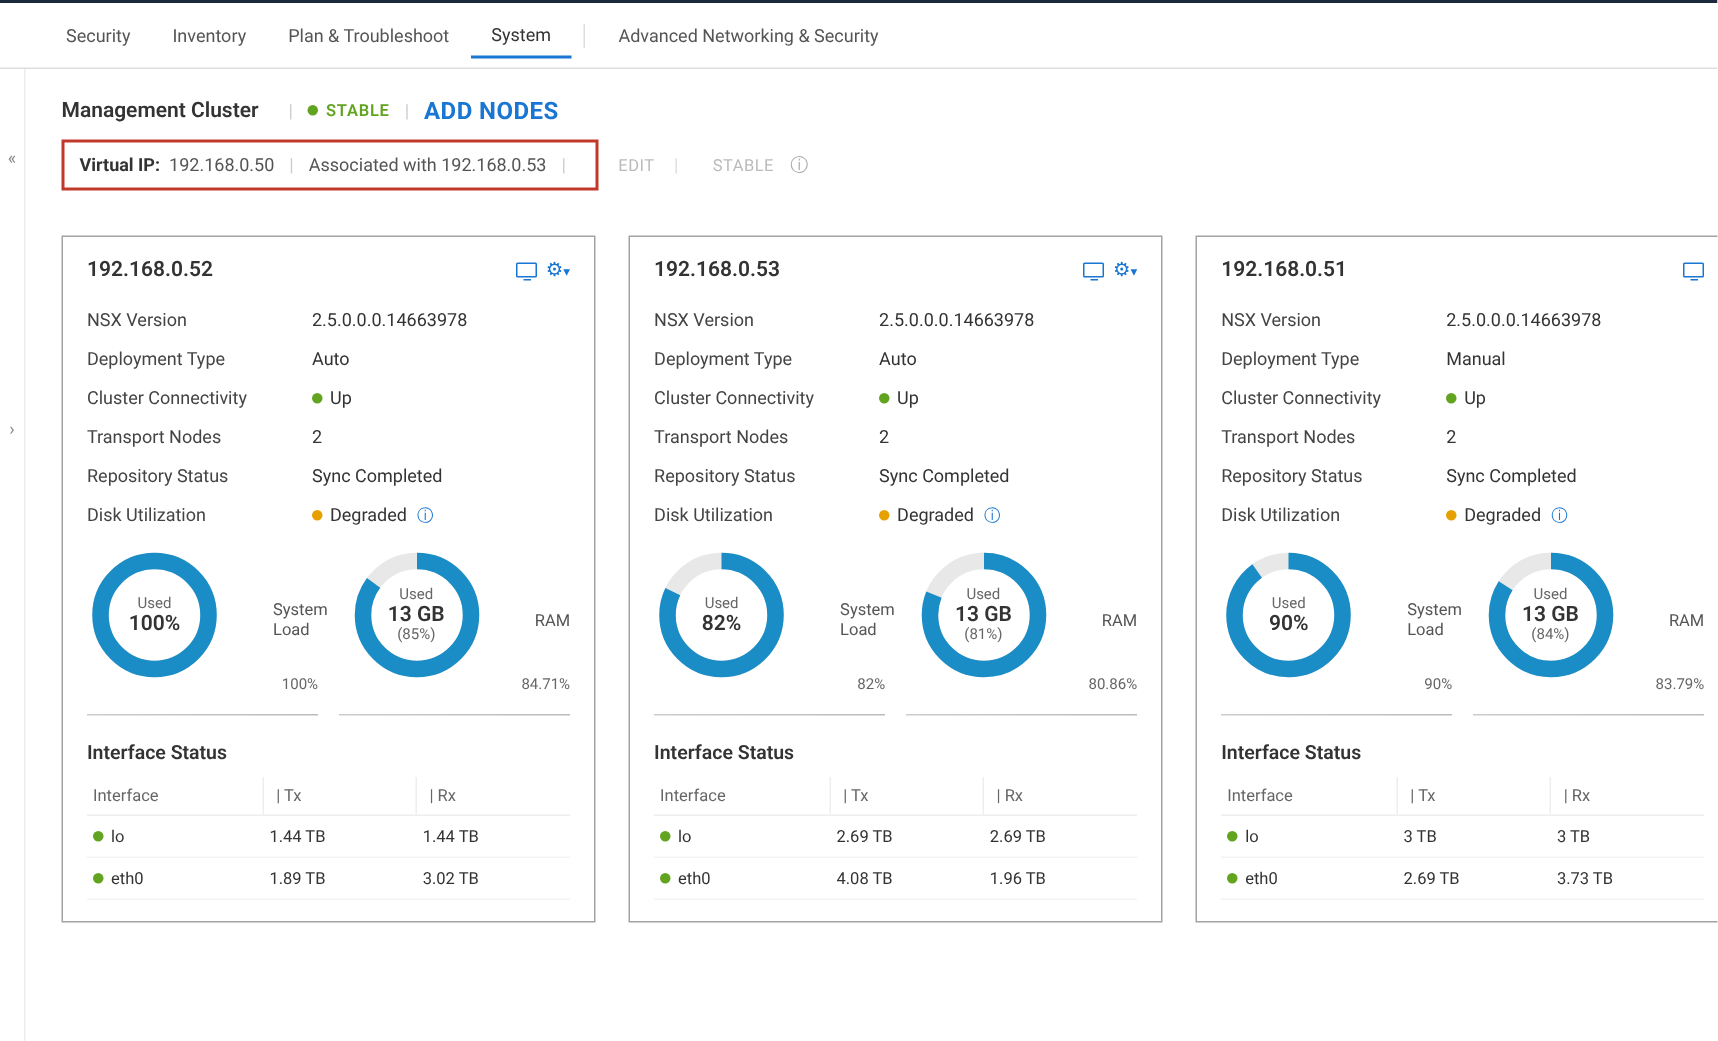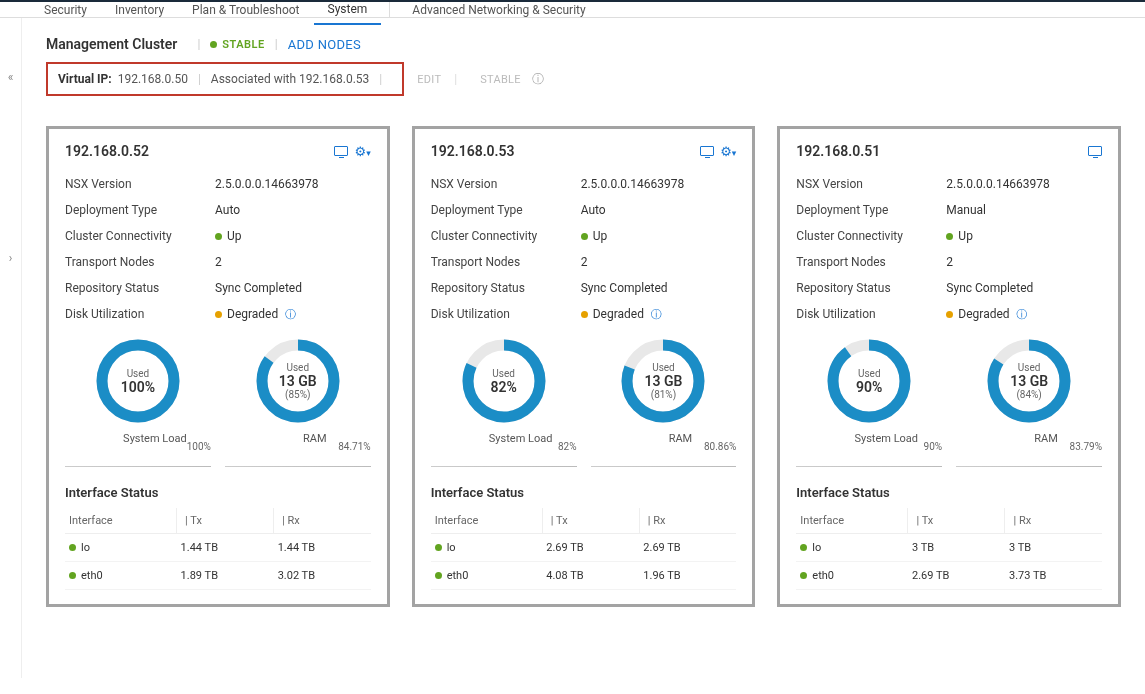--- a/index.html
+++ b/index.html
@@ -1,52 +1,52 @@
 <!DOCTYPE html>
 <html><head>
 <meta charset="utf-8">
 <style>
 * { box-sizing: border-box; margin: 0; padding: 0; }
 body { font-family: -apple-system, BlinkMacSystemFont, "Segoe UI", Roboto, Arial, sans-serif; font-size: 12px; color: #333; background: #fff; }
 .top-border { height: 2px; background: #1a2a3a; }
-.tabs-bar { display: flex; align-items: center; padding: 0 30px; border-bottom: 1px solid #ddd; height: 16px; }
+.tabs-bar { display: flex; align-items: center; padding: 0 30px; border-bottom: 1px solid #ddd; height: 44px; }
 .tab { padding: 0 14px; height: 30px; display: flex; align-items: center; color: #555; cursor: pointer; }
 .tab.active { border-bottom: 2px solid #1976d2; color: #333; }
 .tab-divider { width: 1px; height: 16px; background: #ddd; margin: 0 8px; }
 .main { display: flex; }
 .collapse-col { width: 22px; border-right: 1px solid #eee; display: flex; flex-direction: column; align-items: center; padding-top: 6px; height: 660px; }
 .collapse-btn { width: 16px; height: 16px; display: flex; align-items: center; justify-content: center; color: #888; cursor: pointer; margin: 45px 0; }
 .content { flex: 1; padding: 0 24px 24px; }
 .subtabs { display: flex; border-bottom: 1px solid #ddd; margin-top: 6px; }
 .subtab { padding: 10px 0; margin-right: 24px; font-size: 14px; color: #333; }
 .subtab.active { border-bottom: 3px solid #1976d2; }
 .cluster-row { display: flex; align-items: center; padding: 18px 0 10px; }
 .cluster-title { font-size: 14px; font-weight: 600; margin-right: 10px; }
 .vdivider { color: #ccc; margin: 0 10px; }
 .status-dot { display: inline-block; width: 7px; height: 7px; border-radius: 50%; margin-right: 5px; }
 .dot-green { background: #62a420; }
 .dot-yellow { background: #e6a100; }
 .stable-label { color: #62a420; font-weight: 600; font-size: 11px; letter-spacing: 0.5px; }
-.add-nodes { color: #1976d2; font-weight: 400; font-size: 13px; letter-spacing: 0.3px; }
+.add-nodes { color: #1976d2; font-weight: 700; font-size: 16px; letter-spacing: 0.3px; }
 .vip-box { border: 2px solid #c0392b; padding: 8px 10px; display: inline-flex; align-items: center; margin-bottom: 30px; }
 .vip-label { font-weight: 700; margin-right: 6px; }
 .vip-val { color: #555; }
 .link-disabled { color: #bbb; font-size: 11px; letter-spacing: 0.3px; margin-left: 10px; }
 .info-icon-sm { color: #aaa; font-size: 12px; margin-left: 8px; }
 .cards { display: flex; gap: 22px; }
-.card { border: 3px solid #a3a3a3; flex: 1; padding: 14px 16px; background: #fff; }
+.card { border: 1px solid #a3a3a3; flex: 1; padding: 14px 16px; background: #fff; }
 .card-header { display: flex; justify-content: space-between; align-items: center; margin-bottom: 12px; }
 .card-title { font-size: 14px; font-weight: 600; }
 .card-icons { display: flex; gap: 6px; align-items: center; }
 .icon-cog { color: #1976d2; font-size: 13px; }
 .kv-row { display: flex; padding: 6px 0; }
 .kv-key { width: 150px; color: #444; }
 .kv-val { color: #333; }
 .donuts { display: flex; gap: 14px; margin: 8px 0 2px; }
-.donut-block { flex: 1; display: flex; flex-direction: column; align-items: center; }
+.donut-block { flex: 1; display: flex; flex-direction: row; align-items: center; }
 .donut-wrap { position: relative; width: 90px; height: 90px; }
 .donut-text { position: absolute; top: 0; left: 0; right: 0; bottom: 0; display: flex; flex-direction: column; align-items: center; justify-content: center; }
 .donut-text .u { font-size: 10px; color: #666; }
 .donut-text .v { font-size: 14px; font-weight: 600; }
 .donut-text .p { font-size: 10px; color: #666; }
 .donut-label { margin-top: 6px; font-size: 11px; color: #555; margin-left: 34px; }
 .spark-row { display: flex; gap: 14px; margin-bottom: 14px; }
 .spark-block { flex: 1; position: relative; height: 24px; }
 .spark-val { position: absolute; right: 0; top: -6px; font-size: 10px; color: #666; }
 .spark-line { position: absolute; bottom: 4px; left: 0; right: 0; height: 1px; background: linear-gradient(90deg, #ccc, #bbb); }

